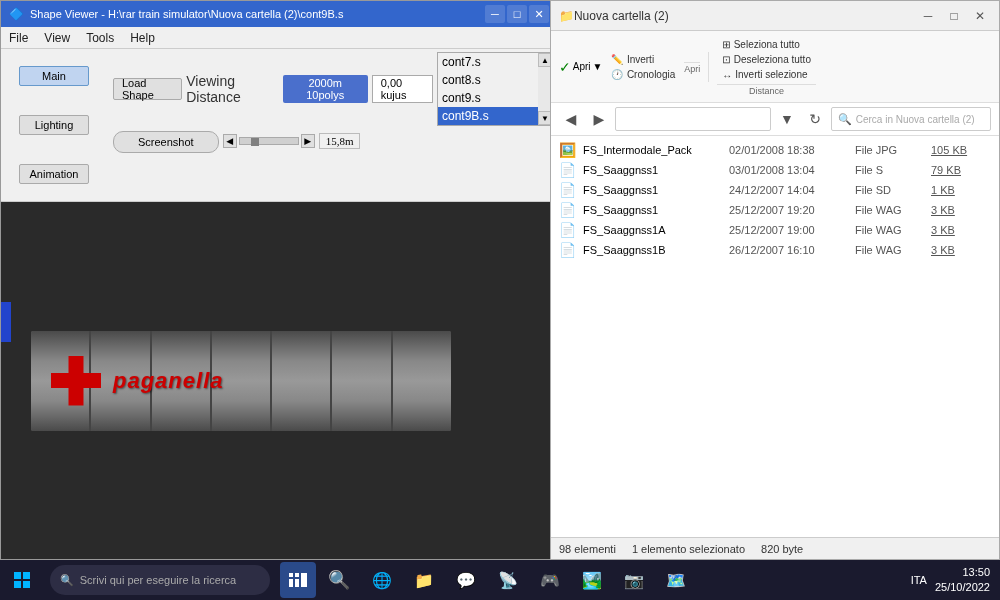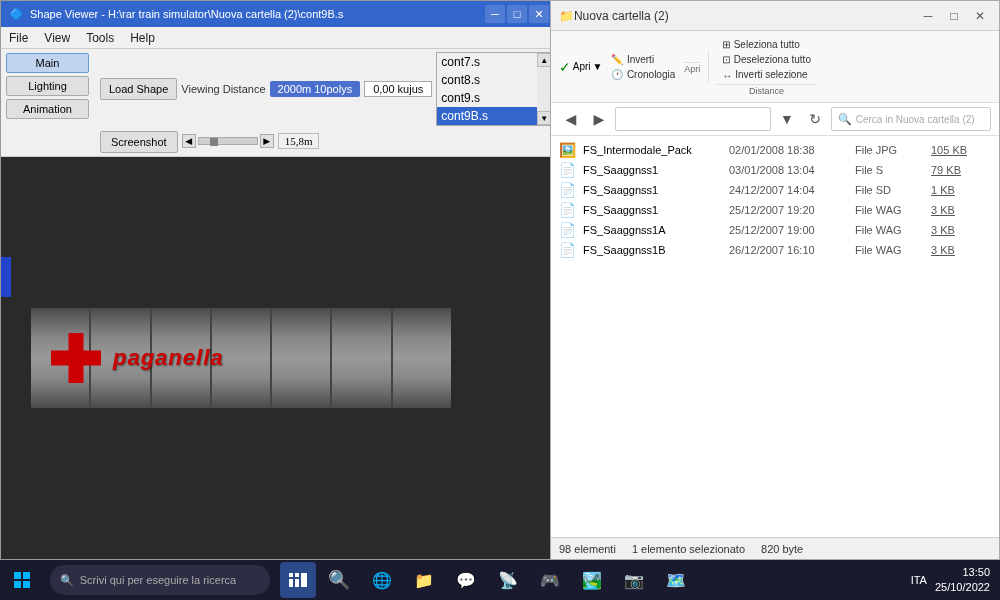--- a/index.html
+++ b/index.html
@@ -183,48 +183,48 @@
     }
     .menu-item {
       padding: 0 8px;
       height: 22px;
       display: flex; align-items: center;
       cursor: pointer;
       font-size: 12px;
       color: #222;
     }
     .tab-btn {
-      width: 83px;
+      width: 70px;
       height: 20px;
       display: flex; align-items: center; justify-content: center;
       background: #e0e0e0;
       border: 1px solid #aaa;
       border-radius: 2px;
-      margin: 1px;
+      margin: 14px;
       cursor: pointer;
       font-size: 11px;
     }
     .tab-btn.active { background: #c0d4f0; border-color: #6699cc; }
 
     .load-shape-btn {
       padding: 2px 8px;
       background: #e0e0e0;
       border: 1px solid #aaa;
       border-radius: 2px;
       cursor: pointer;
       font-size: 11px;
       height: 22px;
       display: flex; align-items: center;
     }
 
     .screenshot-btn {
-      padding: 2px 10px;
+      padding: 2px 24px;
       background: #e0e0e0;
       border: 1px solid #aaa;
-      border-radius: 2px;
+      border-radius: 10px;
       cursor: pointer;
       font-size: 11px;
       height: 22px;
       display: flex; align-items: center;
       margin-top: 2px;
     }
 
     .slider-container {
       display: flex; align-items: center; gap: 2px;
     }
@@ -426,21 +426,21 @@
     <div class="tabs-column">
       <div class="tab-btn active">Main</div>
       <div class="tab-btn">Lighting</div>
       <div class="tab-btn">Animation</div>
     </div>
 
     <div style="display:flex; flex-direction:column; gap:3px;">
 
       <div class="row1">
         <div class="load-shape-btn">Load Shape</div>
-        <span style="font-size:11px; color:#333;">Viewing Distance</span>
+        <span style="font-size:14px; color:#333;">Viewing Distance</span>
         <div style="background:#4a6fcc; color:white; padding:2px 8px; font-size:11px; border-radius:2px; min-width:85px; text-align:center;">2000m 10polys</div>
         <div class="info-badge">0,00 kujus</div>
 
         <div class="dropdown-wrapper">
           <div class="dropdown-list">
             <div class="file-dropdown-item">cont7.s</div>
             <div class="file-dropdown-item">cont8.s</div>
             <div class="file-dropdown-item">cont9.s</div>
             <div class="file-dropdown-item selected">cont9B.s</div>
           </div>

